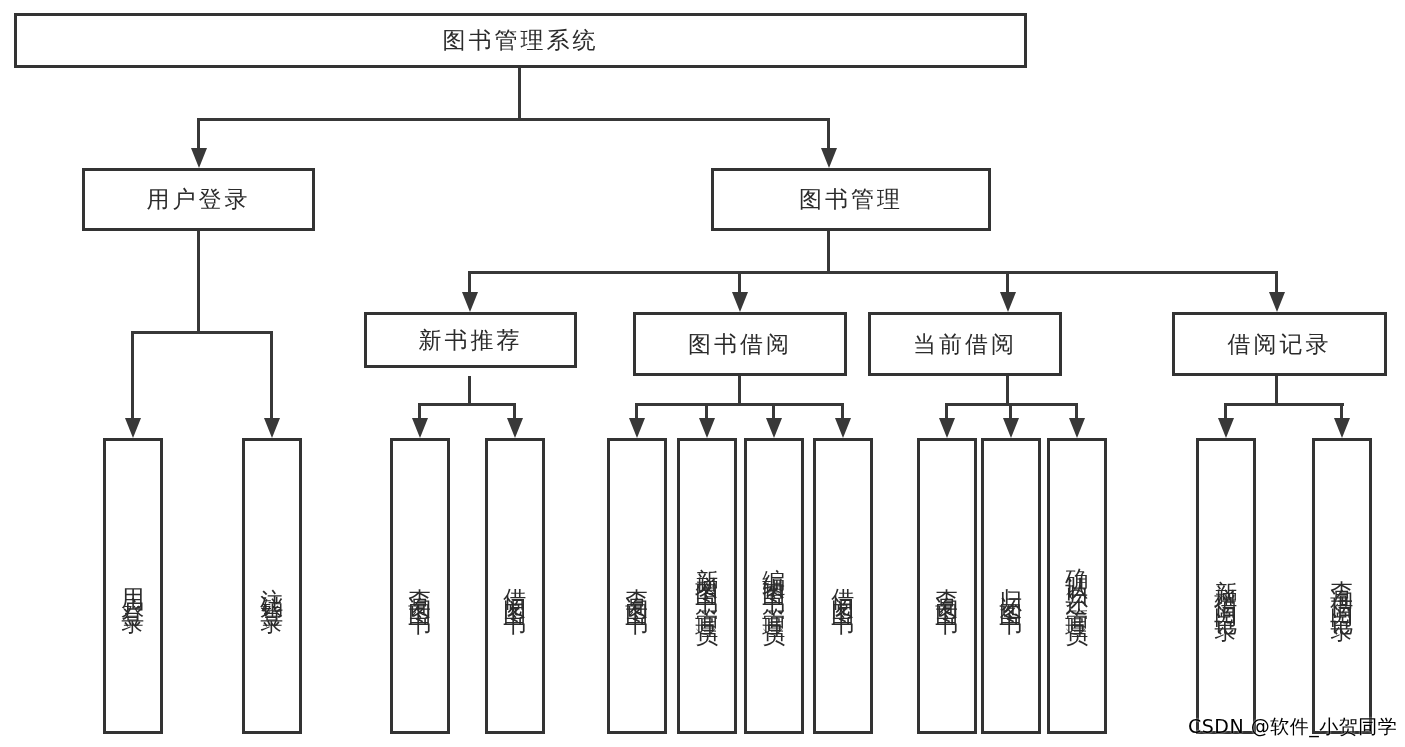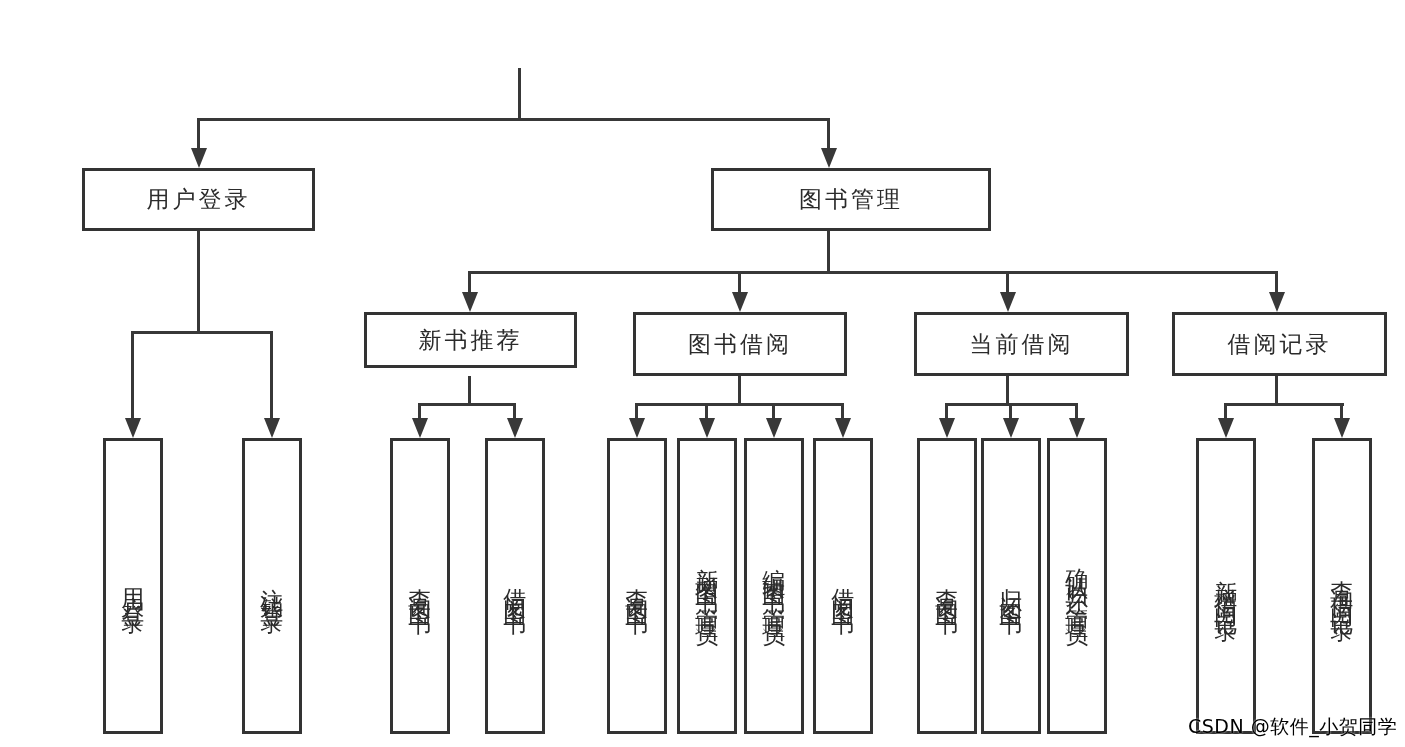--- a/index.html
+++ b/index.html
@@ -26,38 +26,41 @@
   .watermark{
     position:absolute;left:1188px;top:714px;font-size:19px;letter-spacing:0.5px;
     color:#000000;white-space:nowrap;z-index:5;text-shadow:0 0 2px #ffffff;
   }
 </style>
 </head>
 <body>
 
 <div id="canvas">
 
+  <div class="box" style="left:14px;top:13px;width:1013px;height:55px">
+    <span class="hlabel">图书管理系统</span>
+  </div>
 
   <div class="box" style="left:82px;top:168px;width:233px;height:63px">
     <span class="hlabel">用户登录</span>
   </div>
 
   <div class="box" style="left:711px;top:168px;width:280px;height:63px">
     <span class="hlabel">图书管理</span>
   </div>
 
   <div class="box" style="left:364px;top:312px;width:213px;height:56px">
     <span class="hlabel">新书推荐</span>
   </div>
 
   <div class="box" style="left:633px;top:312px;width:214px;height:64px">
     <span class="hlabel">图书借阅</span>
   </div>
 
-  <div class="box" style="left:914px;top:312px;width:215px;height:64px">
+  <div class="box" style="left:868px;top:312px;width:194px;height:64px">
     <span class="hlabel">当前借阅</span>
   </div>
 
   <div class="box" style="left:1172px;top:312px;width:215px;height:64px">
     <span class="hlabel">借阅记录</span>
   </div>
 
   <div class="box" style="left:103px;top:438px;width:60px;height:296px">
     <span class="vtext">用户登录</span>
   </div>

